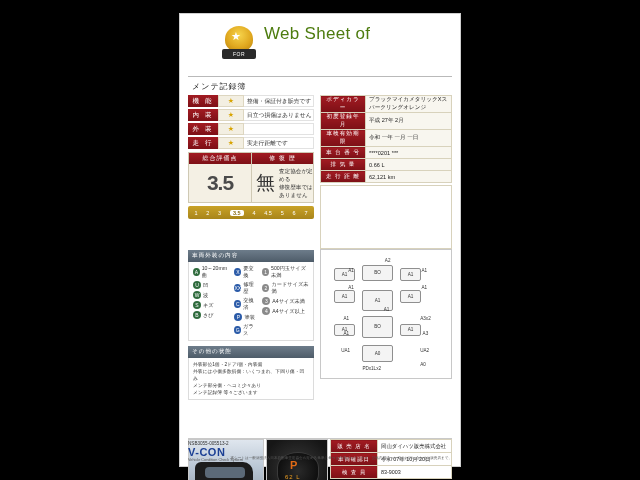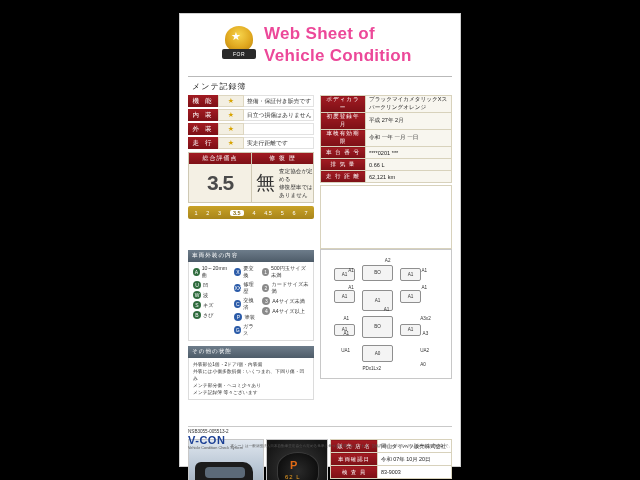--- a/index.html
+++ b/index.html
@@ -8,21 +8,21 @@
   .sheet{position:absolute;left:180px;top:14px;width:280px;height:452px;background:#fff;box-shadow:0 0 0 1px #cfcfcf;}
   .pad{position:absolute;left:8px;top:8px;width:264px;height:436px;}
 
   
   .hdr{position:relative;height:52px;}
   .logo-badge{position:absolute;left:34px;top:4px;width:34px;height:34px;}
   .badge-circle{position:absolute;left:3px;top:0;width:28px;height:26px;border-radius:50% 50% 45% 45%;background:radial-gradient(circle at 50% 35%,#f7d44c 0%,#e0a81f 55%,#b57e0d 100%);}
   .badge-star{position:absolute;left:9px;top:5px;color:#fff;font-size:11px;line-height:11px;}
   .badge-base{position:absolute;left:0;top:23px;width:34px;height:10px;background:#2a2a2a;border-radius:2px;}
   .badge-base span{display:block;color:#fff;font-size:5px;text-align:center;line-height:10px;letter-spacing:.5px;}
-  .title1,.title2{color:#ec4899;font-weight:bold;letter-spacing:.3px;}
+  .title1,.title2{color:#4d7c0f;font-weight:normal;letter-spacing:.3px;}
   .title1{position:absolute;left:76px;top:2px;font-size:17px;}
   .title2{position:absolute;left:76px;top:24px;font-size:17px;}
   .jaai{position:absolute;right:0;top:2px;text-align:right;}
   .jaai-mark{font-size:19px;font-weight:bold;color:#1b3f94;letter-spacing:-1px;}
   .jaai-sub{font-size:4.2px;color:#333;line-height:6px;border-top:1px solid #aaa;padding-top:1px;margin-top:1px;}
   .hr-main{border-top:1px solid #b9b9b9;margin-top:2px;}
 
   
   .model{font-size:8px;color:#222;margin:4px 0 3px 4px;letter-spacing:1px;}
 
@@ -86,21 +86,21 @@
   .meter .p{position:absolute;left:12px;top:6px;color:#e06a16;font-size:11px;font-weight:bold;}
   .meter .km{position:absolute;left:7px;top:21px;color:#f0a020;font-size:6px;letter-spacing:1px;}
 
   .dealer{position:absolute;left:142px;top:0;width:122px;}
   .dtbl{width:100%;border-collapse:collapse;}
   .dtbl td{border:1px solid #d8d2bc;font-size:5.4px;height:12px;padding:0 3px;color:#222;}
   .dtbl td.k{width:40px;background:linear-gradient(#a21b22,#7d1016);color:#fff;text-align:center;letter-spacing:1px;}
   .dtbl td.v{background:#fff;}
 
   
-  .foot{position:absolute;left:8px;bottom:16px;width:264px;}
+  .foot{position:absolute;left:8px;bottom:4px;width:264px;}
   .foot-line{border-top:1px solid #c9c9c9;margin-bottom:2px;}
   .foot-no{font-size:4.6px;color:#333;}
   .vcon{font-size:11px;font-weight:bold;color:#1b3f94;letter-spacing:.5px;}
   .vcon-sub{font-size:3.8px;color:#555;}
   .foot-right{position:absolute;right:0;bottom:1px;font-size:3.6px;color:#555;text-align:right;line-height:5px;}
 </style>
 </head>
 <body>
 
 <div class="stage">
@@ -109,21 +109,20 @@
 
       <div class="hdr">
         <div class="logo-badge">
           <div class="badge-circle"></div>
           <div class="badge-star">★</div>
           <div class="badge-base">
               <span>FOR</span>
             </div>
         </div>
         <div class="title1">Web Sheet of</div>
-        <div class="title2">Vehicle Condition</div>
       </div>
       <div class="hr-main"></div>
 
       <div class="model">メンテ記録簿</div>
 
       <div class="cols" style="height:150px;">
 
         <div class="left">
 
           <div class="evalrow">

